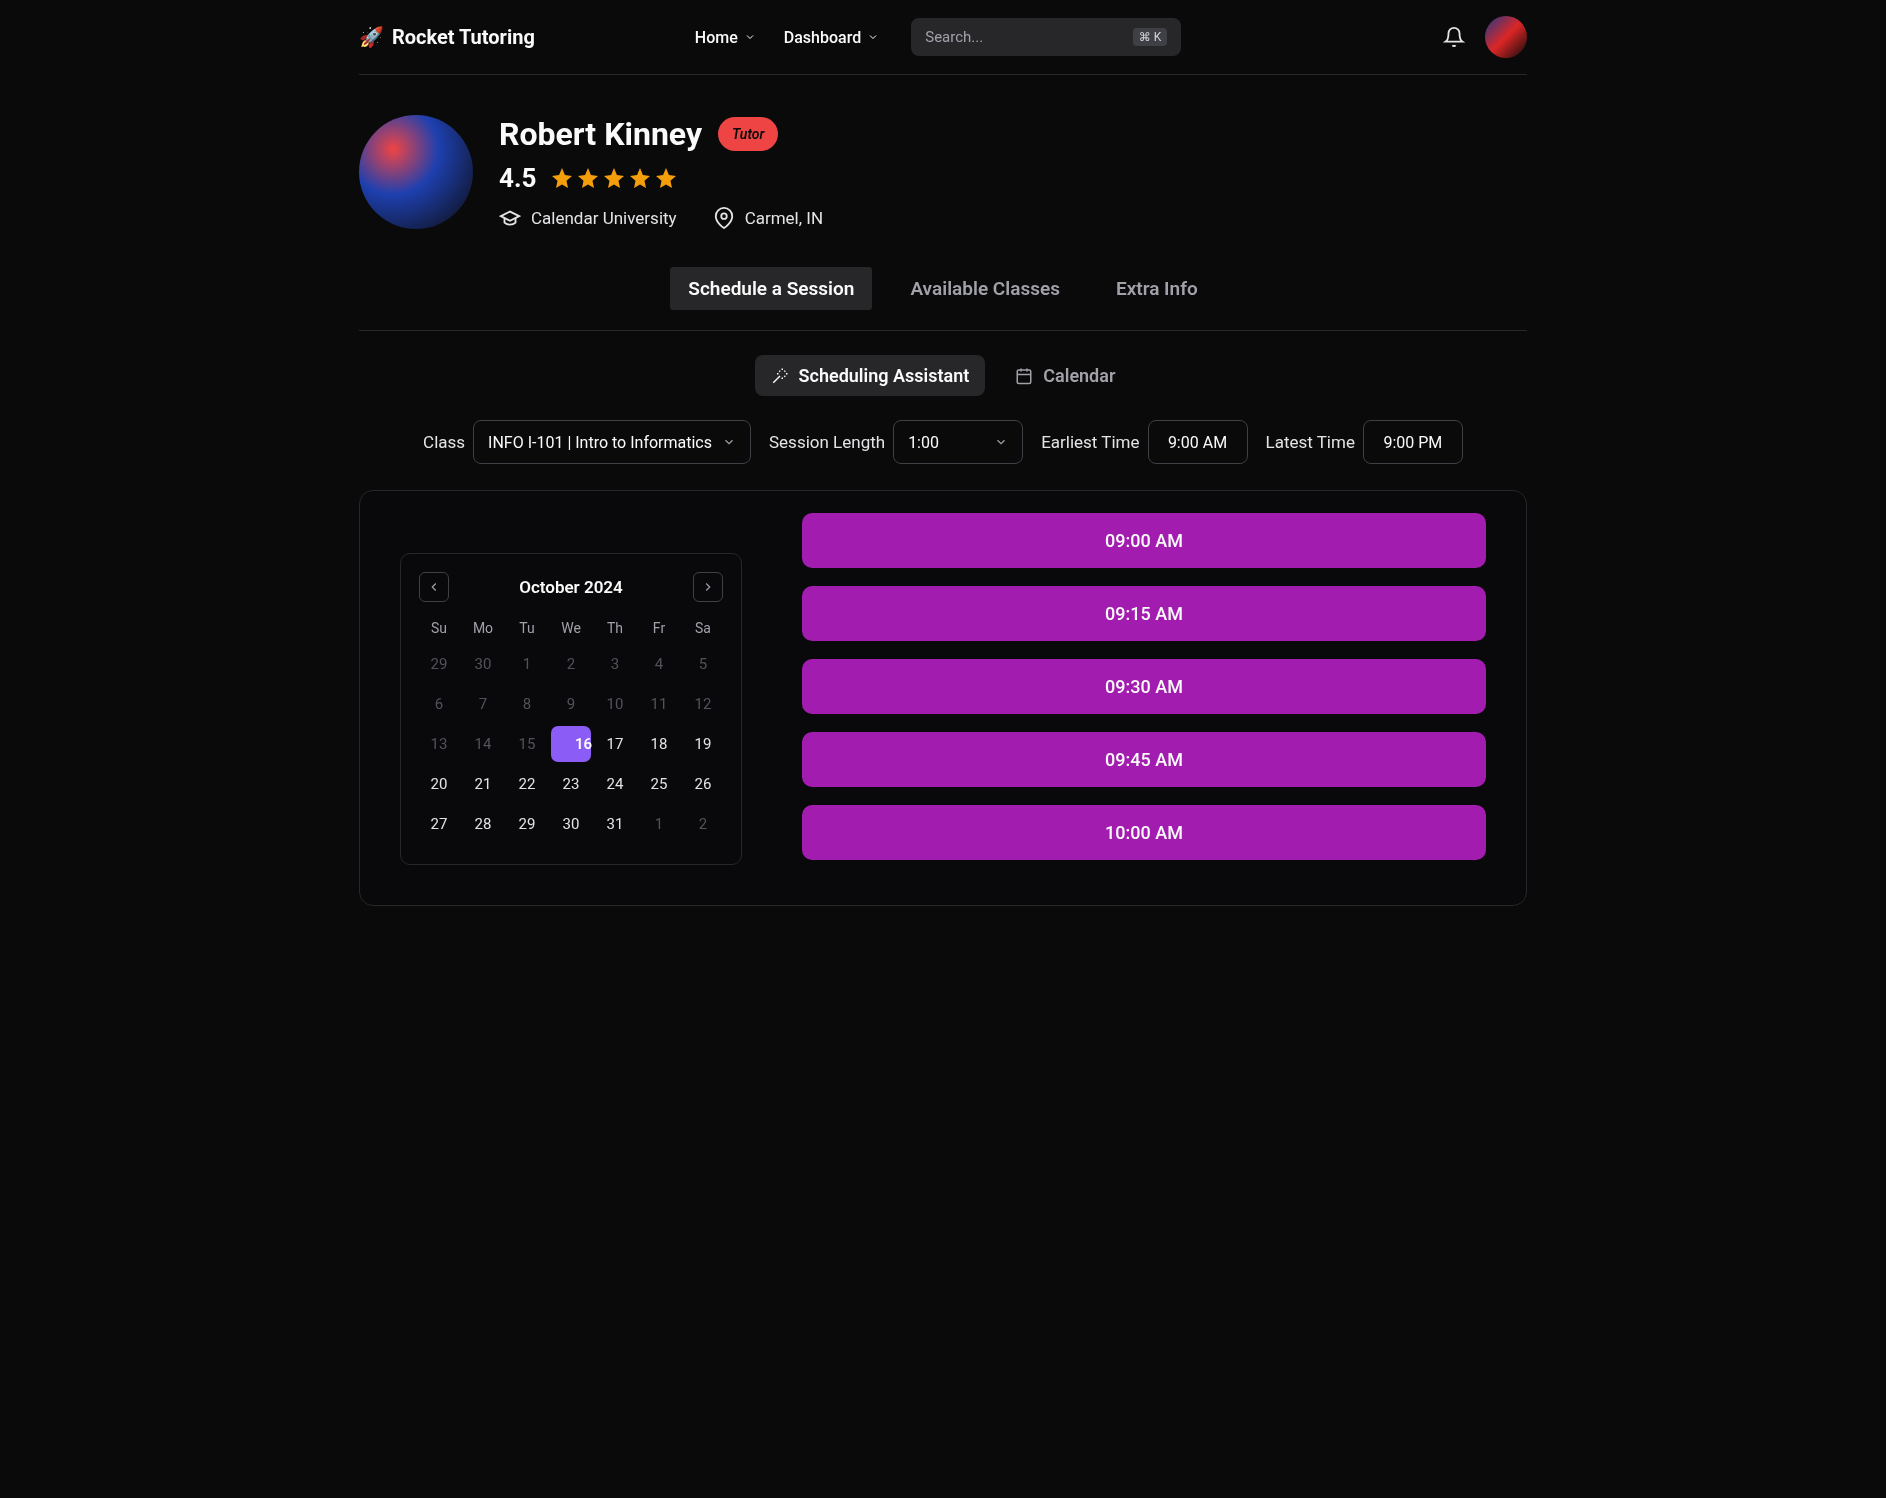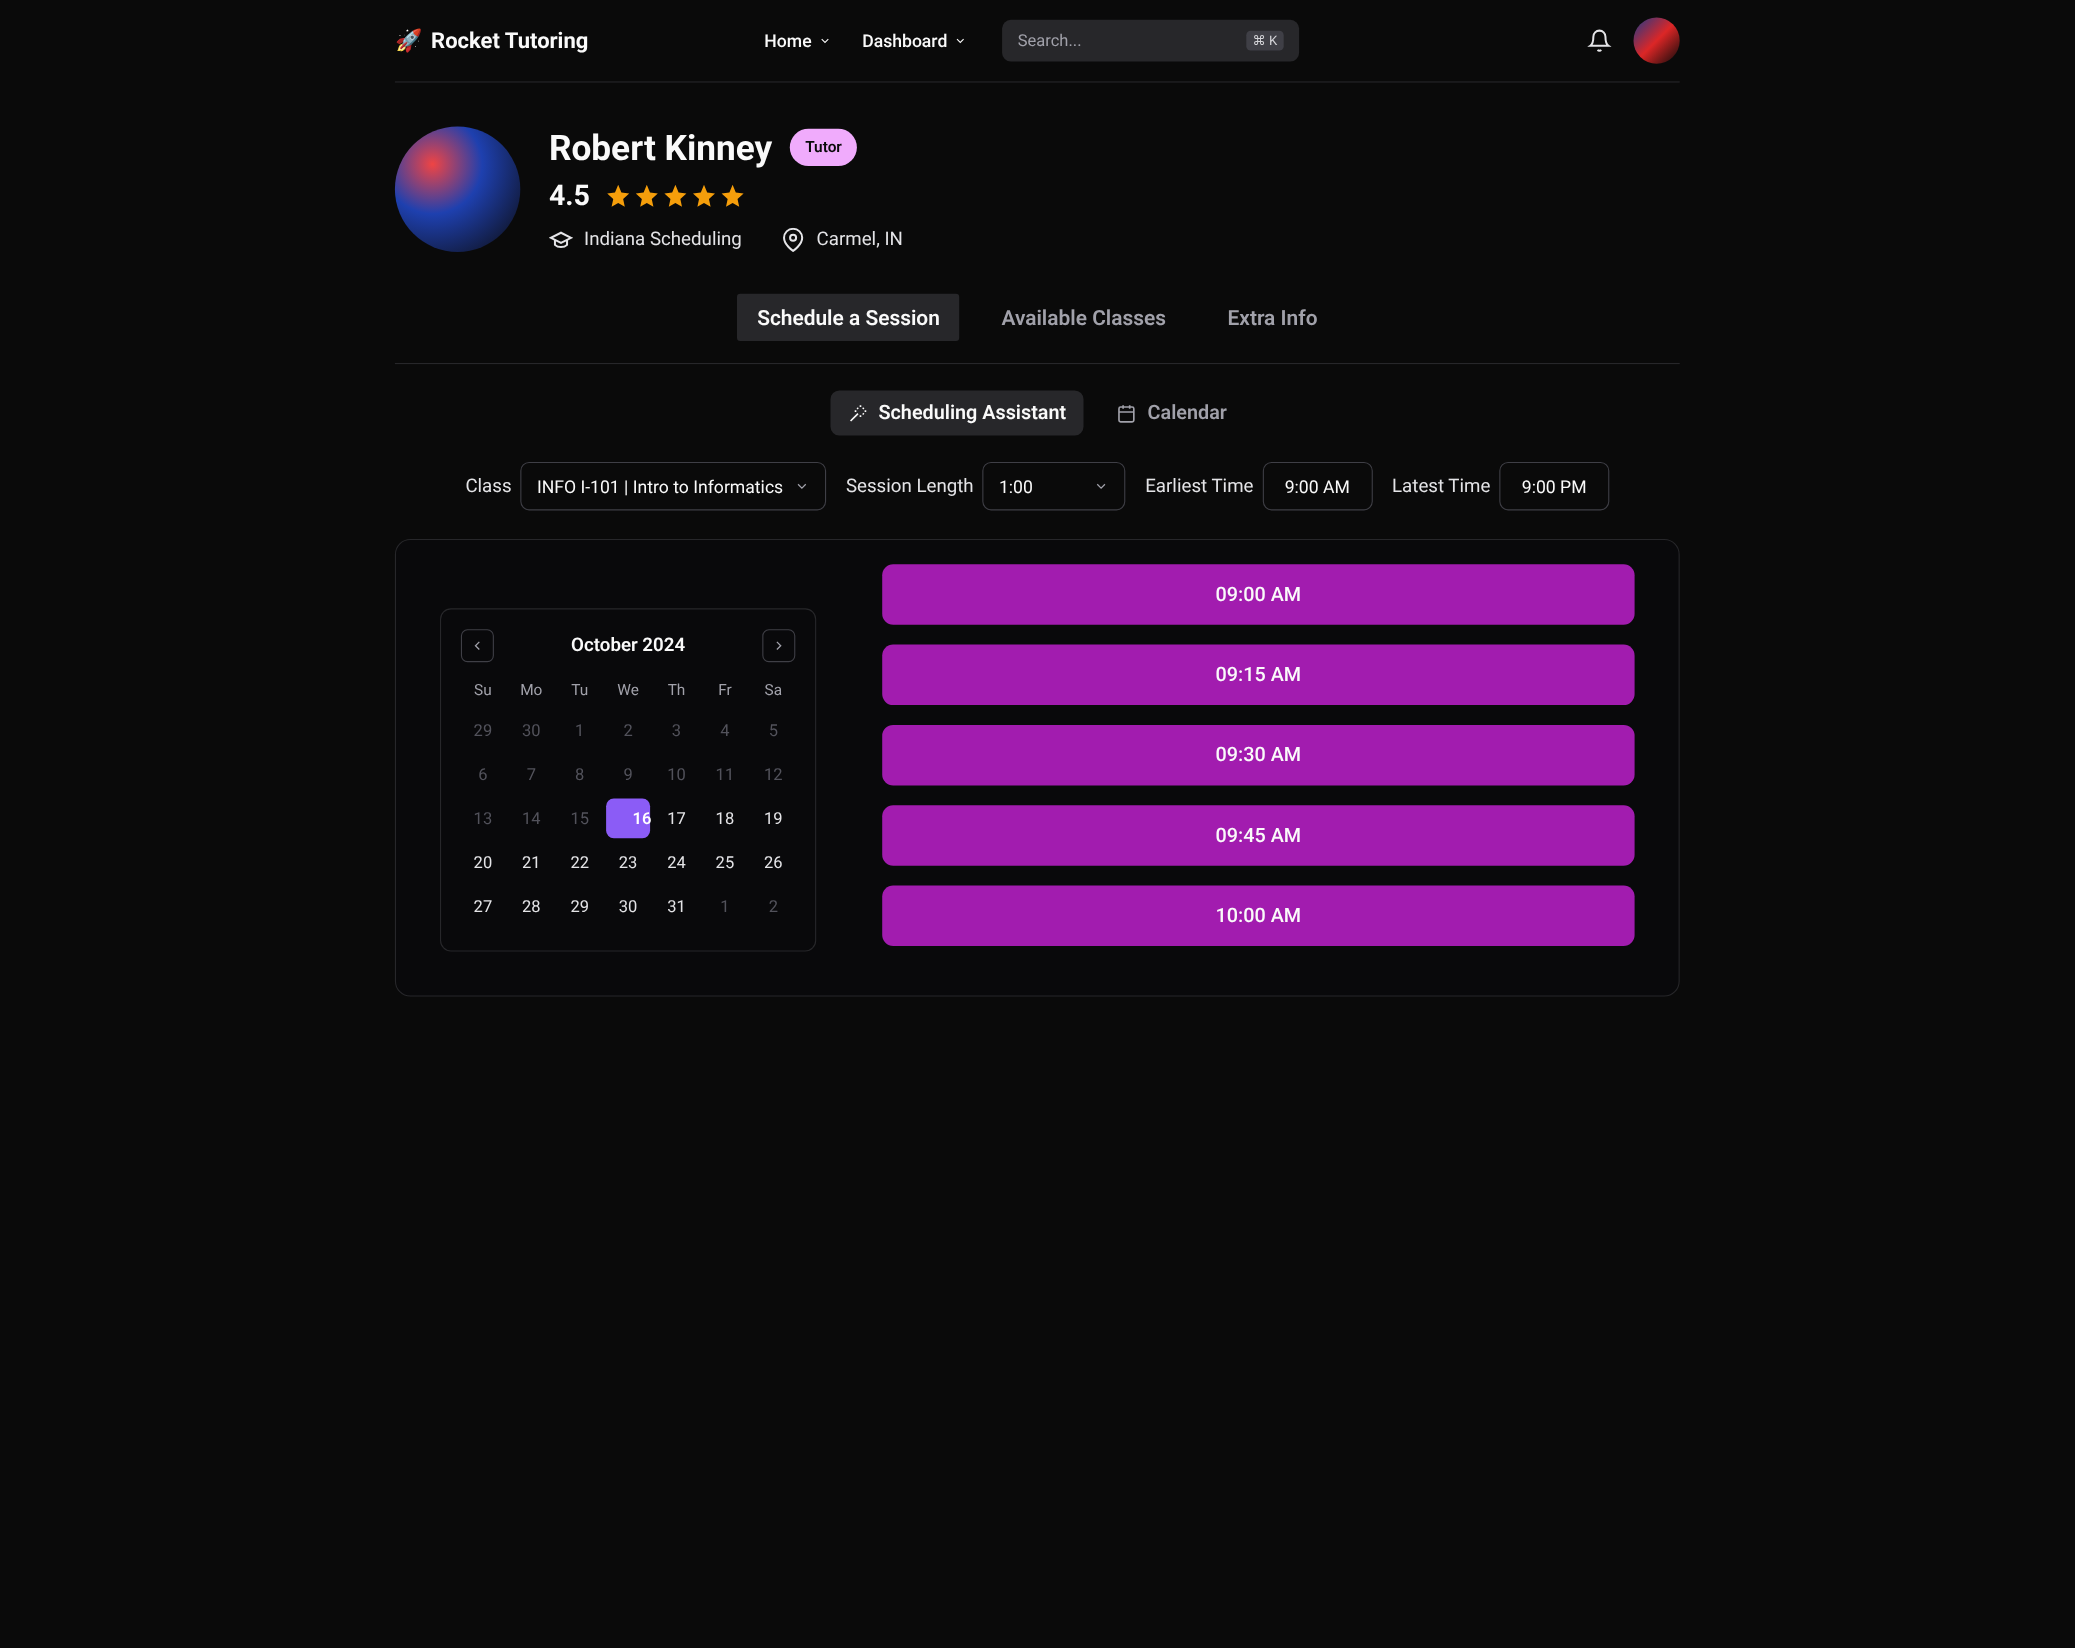--- a/index.html
+++ b/index.html
@@ -77,26 +77,27 @@
   
   .profile { display: flex; gap: 26px; padding: 40px 0 30px; align-items: flex-start; }
   .avatar-lg {
     width: 114px; height: 114px; border-radius: 50%;
     background: radial-gradient(circle at 30% 30%, #ef4444 0%, #1e40af 40%, #0c0a09 100%);
     flex-shrink: 0;
   }
   .profile-info .row1 { display: flex; align-items: center; gap: 16px; }
   .tutor-name { font-size: 32px; font-weight: 700; }
   .badge {
-    background: #f0abfc;
+    background: #ef4444;
     color: #0a0a0a;
     font-weight: 600;
     font-size: 14px;
     padding: 9px 14px;
     border-radius: 999px;
+    font-style: italic;
   }
   .row2 { display: flex; align-items: center; gap: 14px; margin-top: 10px; }
   .rating-num { font-size: 26px; font-weight: 700; }
   .stars { display: flex; gap: 2px; }
   .star { width: 24px; height: 24px; fill: #f59e0b; }
   .row3 { display: flex; gap: 36px; margin-top: 14px; font-size: 17px; }
   .meta { display: flex; align-items: center; gap: 10px; color:#e4e4e7; }
   .meta svg { width: 22px; height: 22px; stroke: #e4e4e7; fill: none; stroke-width: 2; }
 
   
@@ -271,21 +272,21 @@
               <path d="M12 2l2.9 6.9L22 10l-5.5 4.8L18 22l-6-3.5L6 22l1.5-7.2L2 10l7.1-1.1z"></path>
             </svg>
         </div>
       </div>
       <div class="row3">
         <div class="meta">
           <svg viewBox="0 0 24 24">
               <path d="M22 10L12 5 2 10l10 5 10-5z"></path>
               <path d="M6 12v5c3 3 9 3 12 0v-5"></path>
             </svg>
-          <span>Indiana Scheduling</span>
+          <span>Calendar University</span>
         </div>
         <div class="meta">
           <svg viewBox="0 0 24 24">
               <path d="M21 10c0 7-9 13-9 13s-9-6-9-13a9 9 0 0 1 18 0z"></path>
               <circle cx="12" cy="10" r="3"></circle>
             </svg>
           <span>Carmel, IN</span>
         </div>
       </div>
     </div>

